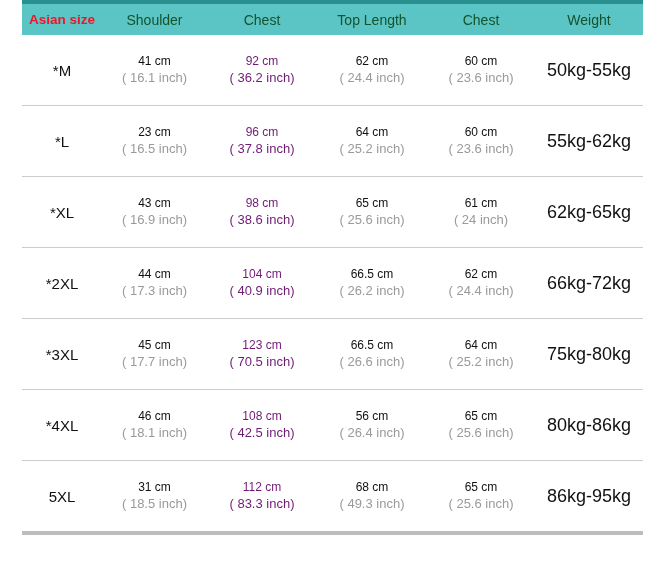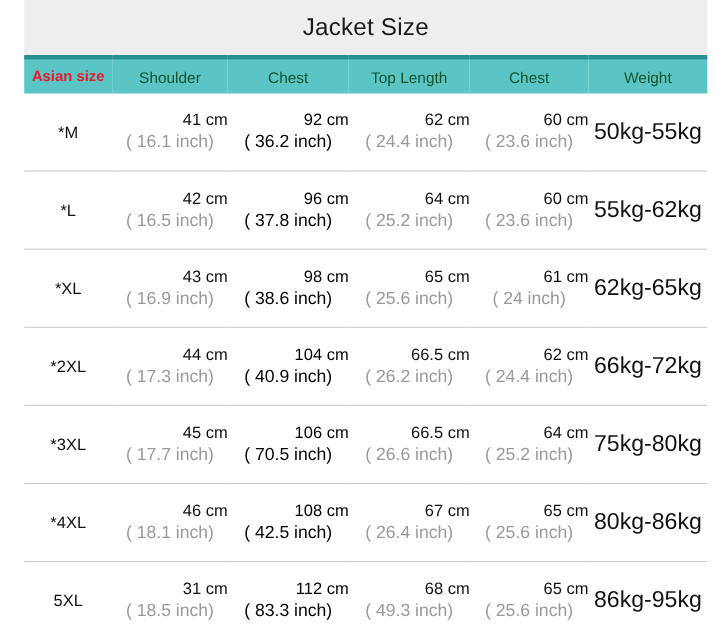--- a/index.html
+++ b/index.html
@@ -83,49 +83,45 @@
   .cell-size {
     font-size: 15px;
     color: #111111;
   }
 
   .measure {
     line-height: 1.32;
   }
   .measure .cm {
     display: block;
-    font-size: 15px;
+    font-size: 12px;
     color: #111111;
-    text-align: right;
   }
   .measure .inch {
     display: block;
-    font-size: 16px;
+    font-size: 13px;
     color: #9a9a9a;
   }
 
   
   .measure.accent .cm,
   .measure.accent .inch {
-    color: #000000;
+    color: #701a75;
   }
 
   .cell-weight {
-    font-size: 21px;
+    font-size: 18px;
     color: #111111;
   }
 </style>
 </head>
 <body>
 
 <div class="size-chart">
 
-  <div class="title-band">
-    <span class="title-text">Jacket Size</span>
-  </div>
 
   <table class="chart-table">
     <colgroup>
       <col class="col-size">
       <col class="col-shoulder">
       <col class="col-chest">
       <col class="col-toplen">
       <col class="col-sleeve">
       <col class="col-weight">
     </colgroup>
@@ -167,21 +163,21 @@
             <span class="inch">( 23.6 inch)</span>
           </span>
         </td>
         <td class="cell-weight">50kg-55kg</td>
       </tr>
 
       <tr>
         <td class="cell-size">*L</td>
         <td>
           <span class="measure">
-            <span class="cm">42 cm</span>
+            <span class="cm">23 cm</span>
             <span class="inch">( 16.5 inch)</span>
           </span>
         </td>
         <td>
           <span class="measure accent">
             <span class="cm">96 cm</span>
             <span class="inch">( 37.8 inch)</span>
           </span>
         </td>
         <td>
@@ -260,21 +256,21 @@
       <tr>
         <td class="cell-size">*3XL</td>
         <td>
           <span class="measure">
             <span class="cm">45 cm</span>
             <span class="inch">( 17.7 inch)</span>
           </span>
         </td>
         <td>
           <span class="measure accent">
-            <span class="cm">106 cm</span>
+            <span class="cm">123 cm</span>
             <span class="inch">( 70.5 inch)</span>
           </span>
         </td>
         <td>
           <span class="measure">
             <span class="cm">66.5 cm</span>
             <span class="inch">( 26.6 inch)</span>
           </span>
         </td>
         <td>
@@ -295,21 +291,21 @@
           </span>
         </td>
         <td>
           <span class="measure accent">
             <span class="cm">108 cm</span>
             <span class="inch">( 42.5 inch)</span>
           </span>
         </td>
         <td>
           <span class="measure">
-            <span class="cm">67 cm</span>
+            <span class="cm">56 cm</span>
             <span class="inch">( 26.4 inch)</span>
           </span>
         </td>
         <td>
           <span class="measure">
             <span class="cm">65 cm</span>
             <span class="inch">( 25.6 inch)</span>
           </span>
         </td>
         <td class="cell-weight">80kg-86kg</td>

